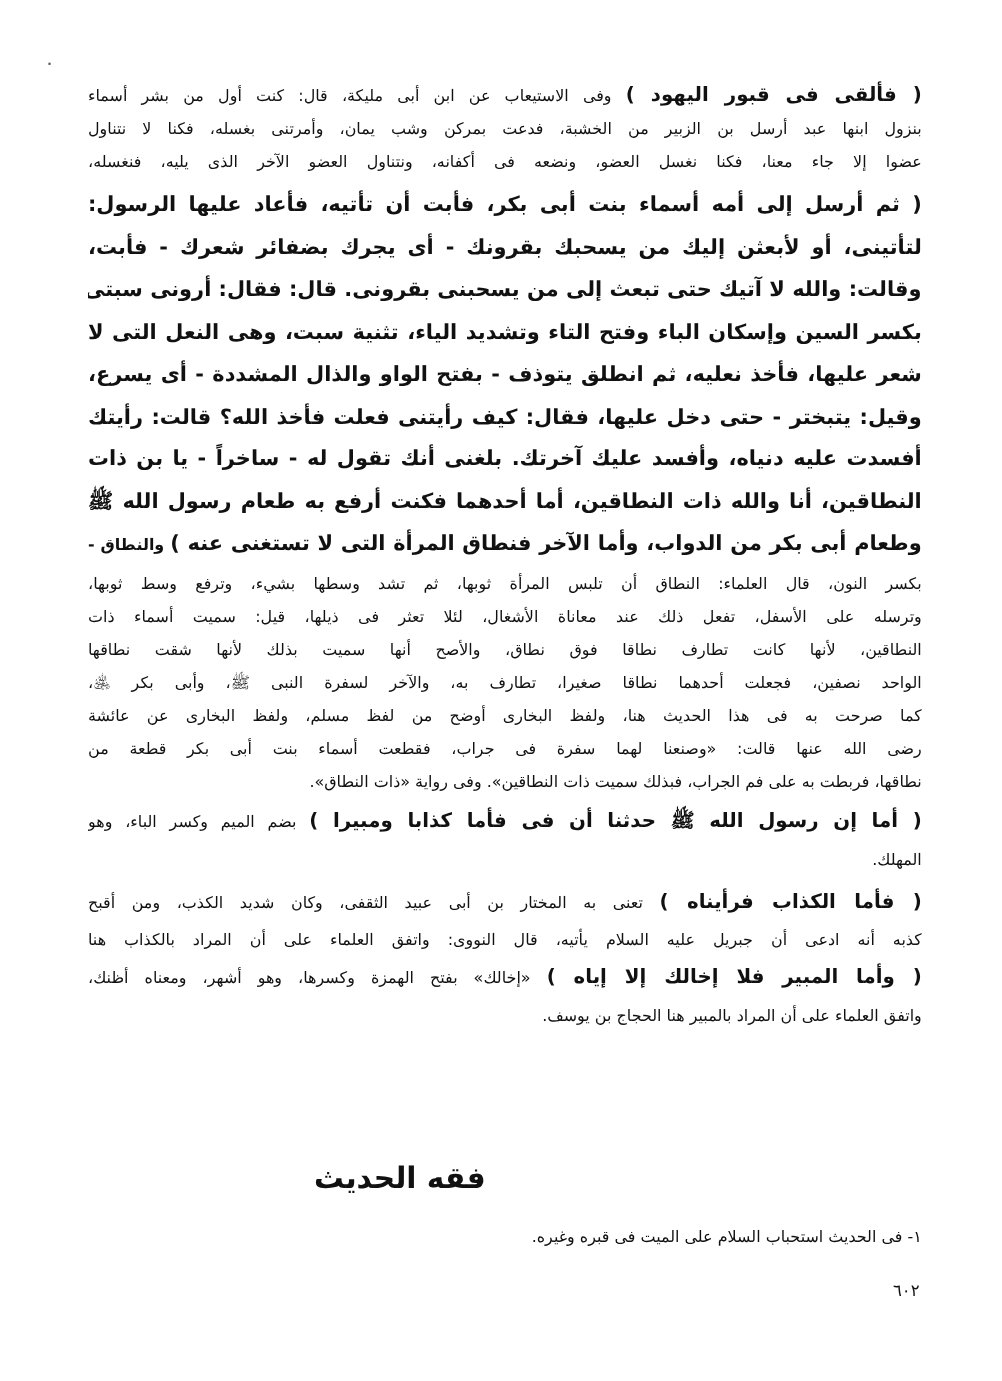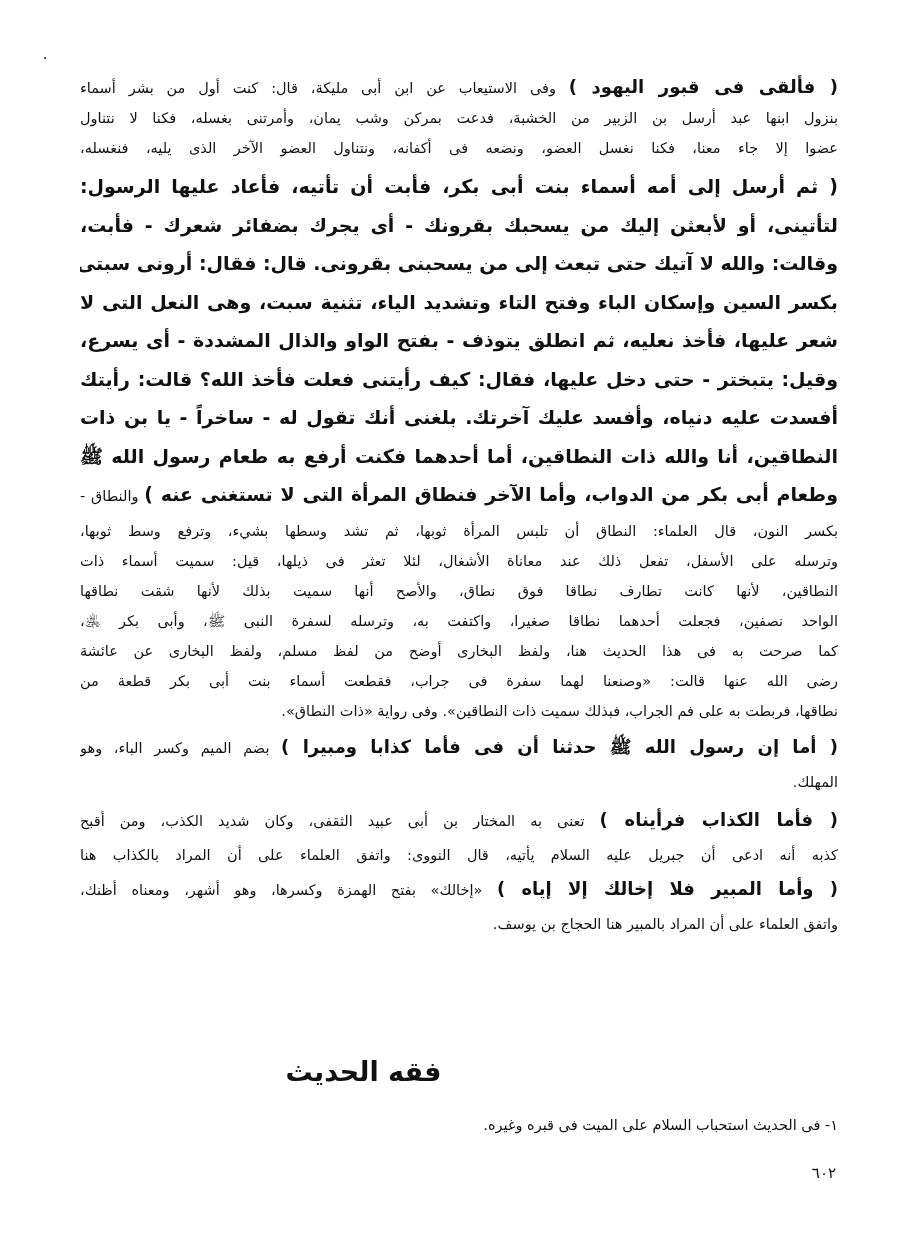--- a/index.html
+++ b/index.html
@@ -51,28 +51,28 @@
 
   <div style="margin-top:4px;">
     <span class="line big">( ثم أرسل إلى أمه أسماء بنت أبى بكر، فأبت أن تأتيه، فأعاد عليها الرسول:</span>
     <span class="line big">لتأتينى، أو لأبعثن إليك من يسحبك بقرونك - أى يجرك بضفائر شعرك - فأبت،</span>
     <span class="line big">وقالت: والله لا آتيك حتى تبعث إلى من يسحبنى بقرونى. قال: فقال: أرونى سبتى -</span>
     <span class="line big">بكسر السين وإسكان الباء وفتح التاء وتشديد الياء، تثنية سبت، وهى النعل التى لا</span>
     <span class="line big">شعر عليها، فأخذ نعليه، ثم انطلق يتوذف - بفتح الواو والذال المشددة - أى يسرع،</span>
     <span class="line big">وقيل: يتبختر - حتى دخل عليها، فقال: كيف رأيتنى فعلت فأخذ الله؟ قالت: رأيتك</span>
     <span class="line big">أفسدت عليه دنياه، وأفسد عليك آخرتك. بلغنى أنك تقول له - ساخراً - يا بن ذات</span>
     <span class="line big">النطاقين، أنا والله ذات النطاقين، أما أحدهما فكنت أرفع به طعام رسول الله ﷺ</span>
-    <span class="line big"><span>وطعام أبى بكر من الدواب، وأما الآخر فنطاق المرأة التى لا تستغنى عنه )</span><span style="font-weight:normal;font-size:14.5px"> والنطاق -</span></span>
+    <span class="line big"><span>وطعام أبى بكر من الدواب، وأما الآخر فنطاق المرأة التى لا تستغنى عنه )</span><span style="font-weight:bold;font-size:14.5px"> والنطاق -</span></span>
   </div>
 
   <div>
     <span class="line reg">بكسر النون، قال العلماء: النطاق أن تلبس المرأة ثوبها، ثم تشد وسطها بشيء، وترفع وسط ثوبها،</span>
     <span class="line reg">وترسله على الأسفل، تفعل ذلك عند معاناة الأشغال، لئلا تعثر فى ذيلها، قيل: سميت أسماء ذات</span>
     <span class="line reg">النطاقين، لأنها كانت تطارف نطاقا فوق نطاق، والأصح أنها سميت بذلك لأنها شقت نطاقها</span>
-    <span class="line reg">الواحد نصفين، فجعلت أحدهما نطاقا صغيرا، واكتفت به، وترسله لسفرة النبى ﷺ، وأبى بكر ﵁،</span>
+    <span class="line reg">الواحد نصفين، فجعلت أحدهما نطاقا صغيرا، تطارف به، والآخر لسفرة النبى ﷺ، وأبى بكر ﵁،</span>
     <span class="line reg">كما صرحت به فى هذا الحديث هنا، ولفظ البخارى أوضح من لفظ مسلم، ولفظ البخارى عن عائشة</span>
     <span class="line reg">رضى الله عنها قالت: «وصنعنا لهما سفرة فى جراب، فقطعت أسماء بنت أبى بكر قطعة من</span>
     <span class="line reg lastline">نطاقها، فربطت به على فم الجراب، فبذلك سميت ذات النطاقين». وفى رواية «ذات النطاق».</span>
   </div>
 
   <div style="margin-top:2px;">
     <span class="line mixed"><b>( أما إن رسول الله ﷺ حدثنا أن فى فأما كذابا ومبيرا )</b><span> بضم الميم وكسر الباء، وهو</span></span>
     <span class="line reg lastline">المهلك.</span>
   </div>
 

